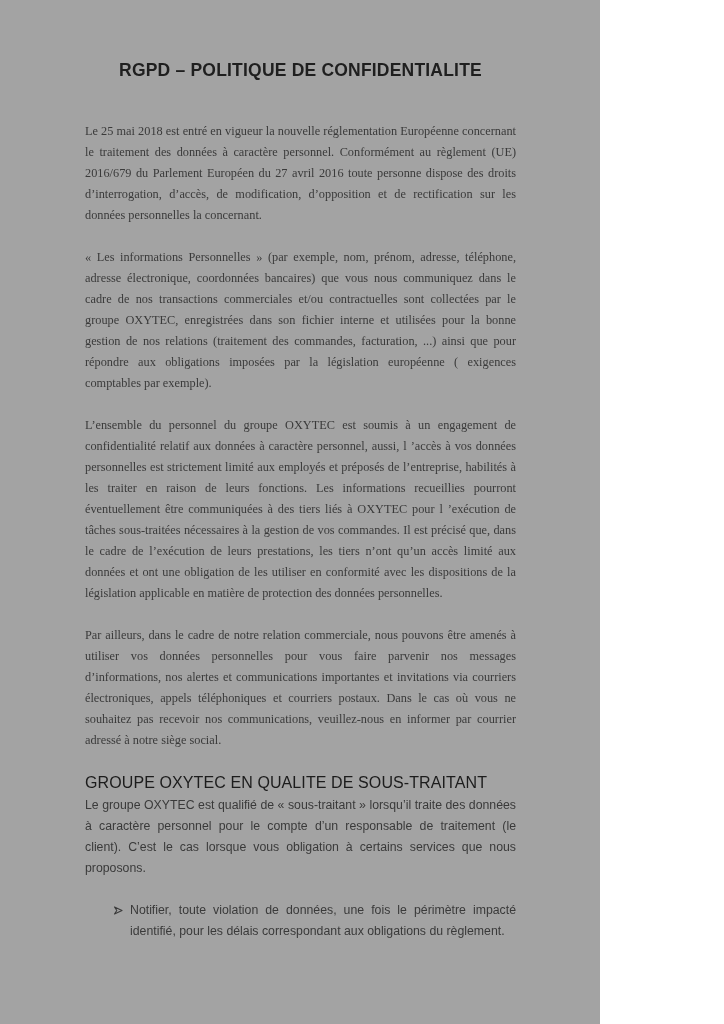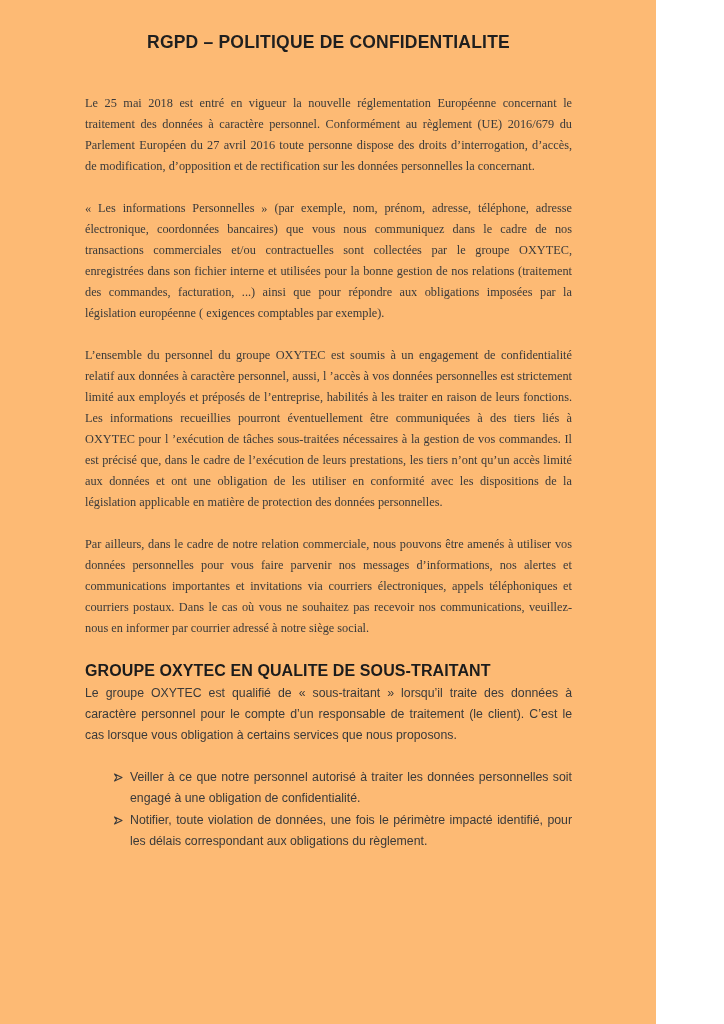--- a/index.html
+++ b/index.html
@@ -3,43 +3,43 @@
 <meta charset="utf-8">
 <style>
   * { margin: 0; padding: 0; box-sizing: border-box; }
   html, body { background: #ffffff; }
   body {
     width: 724px; height: 1024px;
     font-family: "Liberation Sans", sans-serif;
     overflow: hidden;
   }
   .page {
-    width: 656px; height: 1024px;
-    background: #fdba74;
-    padding: 32px 84px 0 85px;
+    width: 600px; height: 1024px;
+    background: #a3a3a3;
+    padding: 60px 84px 0 85px;
   }
   .doc-title {
     text-align: center;
     font-size: 17.5px;
     font-weight: 700;
     color: #1f1f1f;
     letter-spacing: 0.2px;
     margin-bottom: 40px;
   }
   .para {
     font-size: 12.3px;
     line-height: 21px;
     color: #3a3a3a;
     text-align: justify;
     margin-bottom: 21px;
     font-family: Liberation Serif, serif;
   }
   .section-heading {
     font-size: 16px;
-    font-weight: 700;
+    font-weight: 400;
     color: #1c1c1c;
     letter-spacing: 0.1px;
     margin-top: 23px;
     margin-bottom: 3px;
   }
   .section-intro {
     font-size: 12.3px;
     line-height: 21px;
     color: #3a3a3a;
     text-align: justify;
@@ -92,28 +92,20 @@
 
   <p class="para">Par ailleurs, dans le cadre de notre relation commerciale, nous pouvons être amenés à utiliser vos données personnelles pour vous faire parvenir nos messages d’informations, nos alertes et communications importantes et invitations via courriers électroniques, appels téléphoniques et courriers postaux. Dans le cas où vous ne souhaitez pas recevoir nos communications, veuillez-nous en informer par courrier adressé à notre siège social.</p>
 
   <h2 class="section-heading">GROUPE OXYTEC EN QUALITE DE SOUS-TRAITANT</h2>
 
   <p class="section-intro">Le groupe OXYTEC est qualifié de « sous-traitant » lorsqu’il traite des données à caractère personnel pour le compte d’un responsable de traitement (le client). C’est le cas lorsque vous obligation à certains services que nous proposons.</p>
 
 
   <div class="bullet-list">
 
-    <div class="bullet-item">
-      <span class="bullet-marker">
-        <svg width="11" height="11" viewBox="0 0 11 11" aria-hidden="true">
-          <path d="M1.5 2 L9 5.5 L1.5 9 L3.8 5.5 Z" fill="none" stroke="#3a3a3a" stroke-width="1.1" stroke-linejoin="round"></path>
-        </svg>
-      </span>
-      <span class="bullet-text">Veiller à ce que notre personnel autorisé à traiter les données personnelles soit engagé à une obligation de confidentialité.</span>
-    </div>
 
 
     <div class="bullet-item">
       <span class="bullet-marker">
         <svg width="11" height="11" viewBox="0 0 11 11" aria-hidden="true">
           <path d="M1.5 2 L9 5.5 L1.5 9 L3.8 5.5 Z" fill="none" stroke="#3a3a3a" stroke-width="1.1" stroke-linejoin="round"></path>
         </svg>
       </span>
       <span class="bullet-text">Notifier, toute violation de données, une fois le périmètre impacté identifié, pour les délais correspondant aux obligations du règlement.</span>
     </div>

